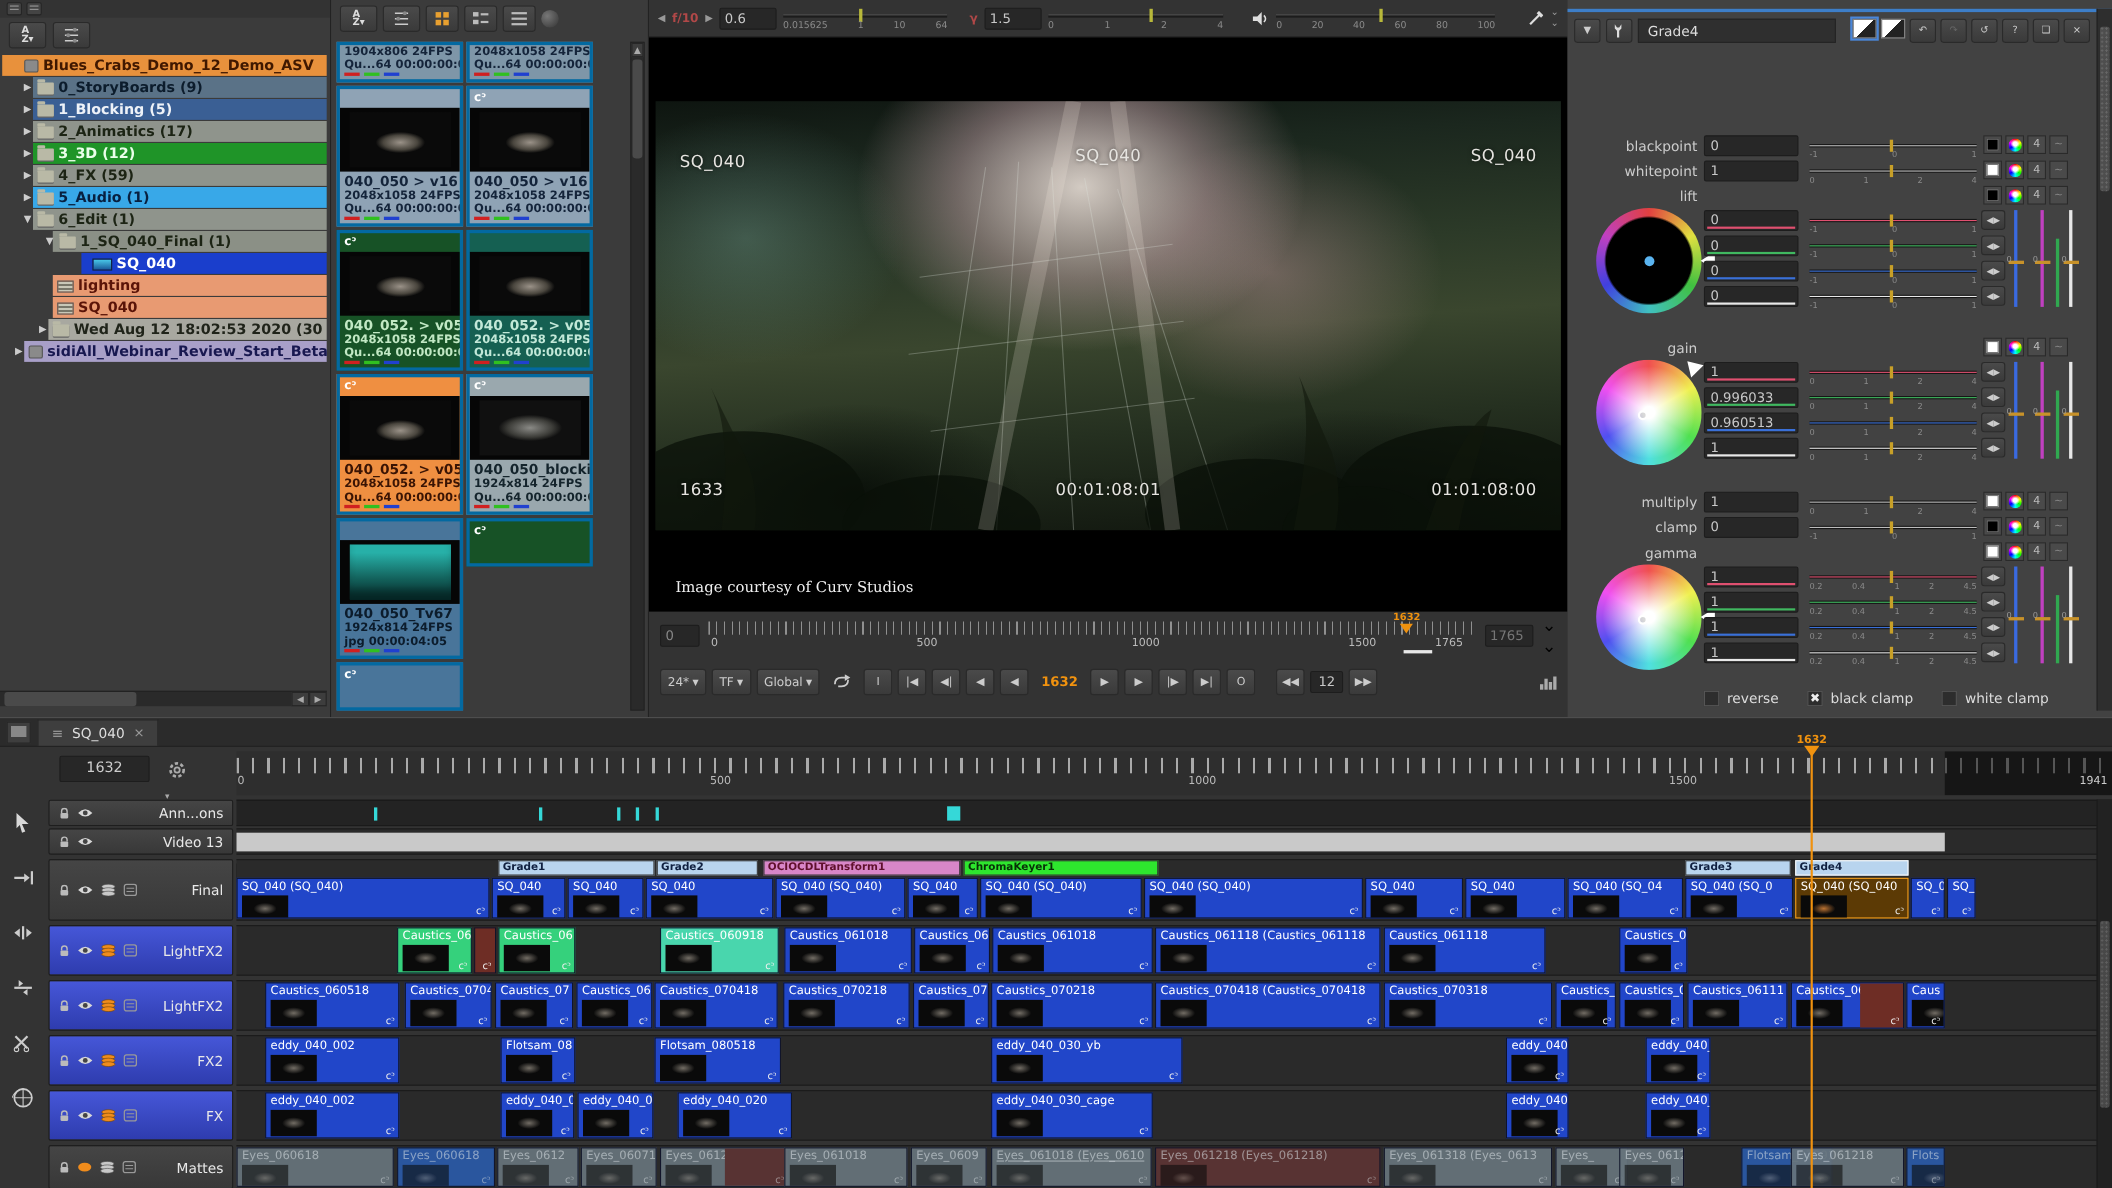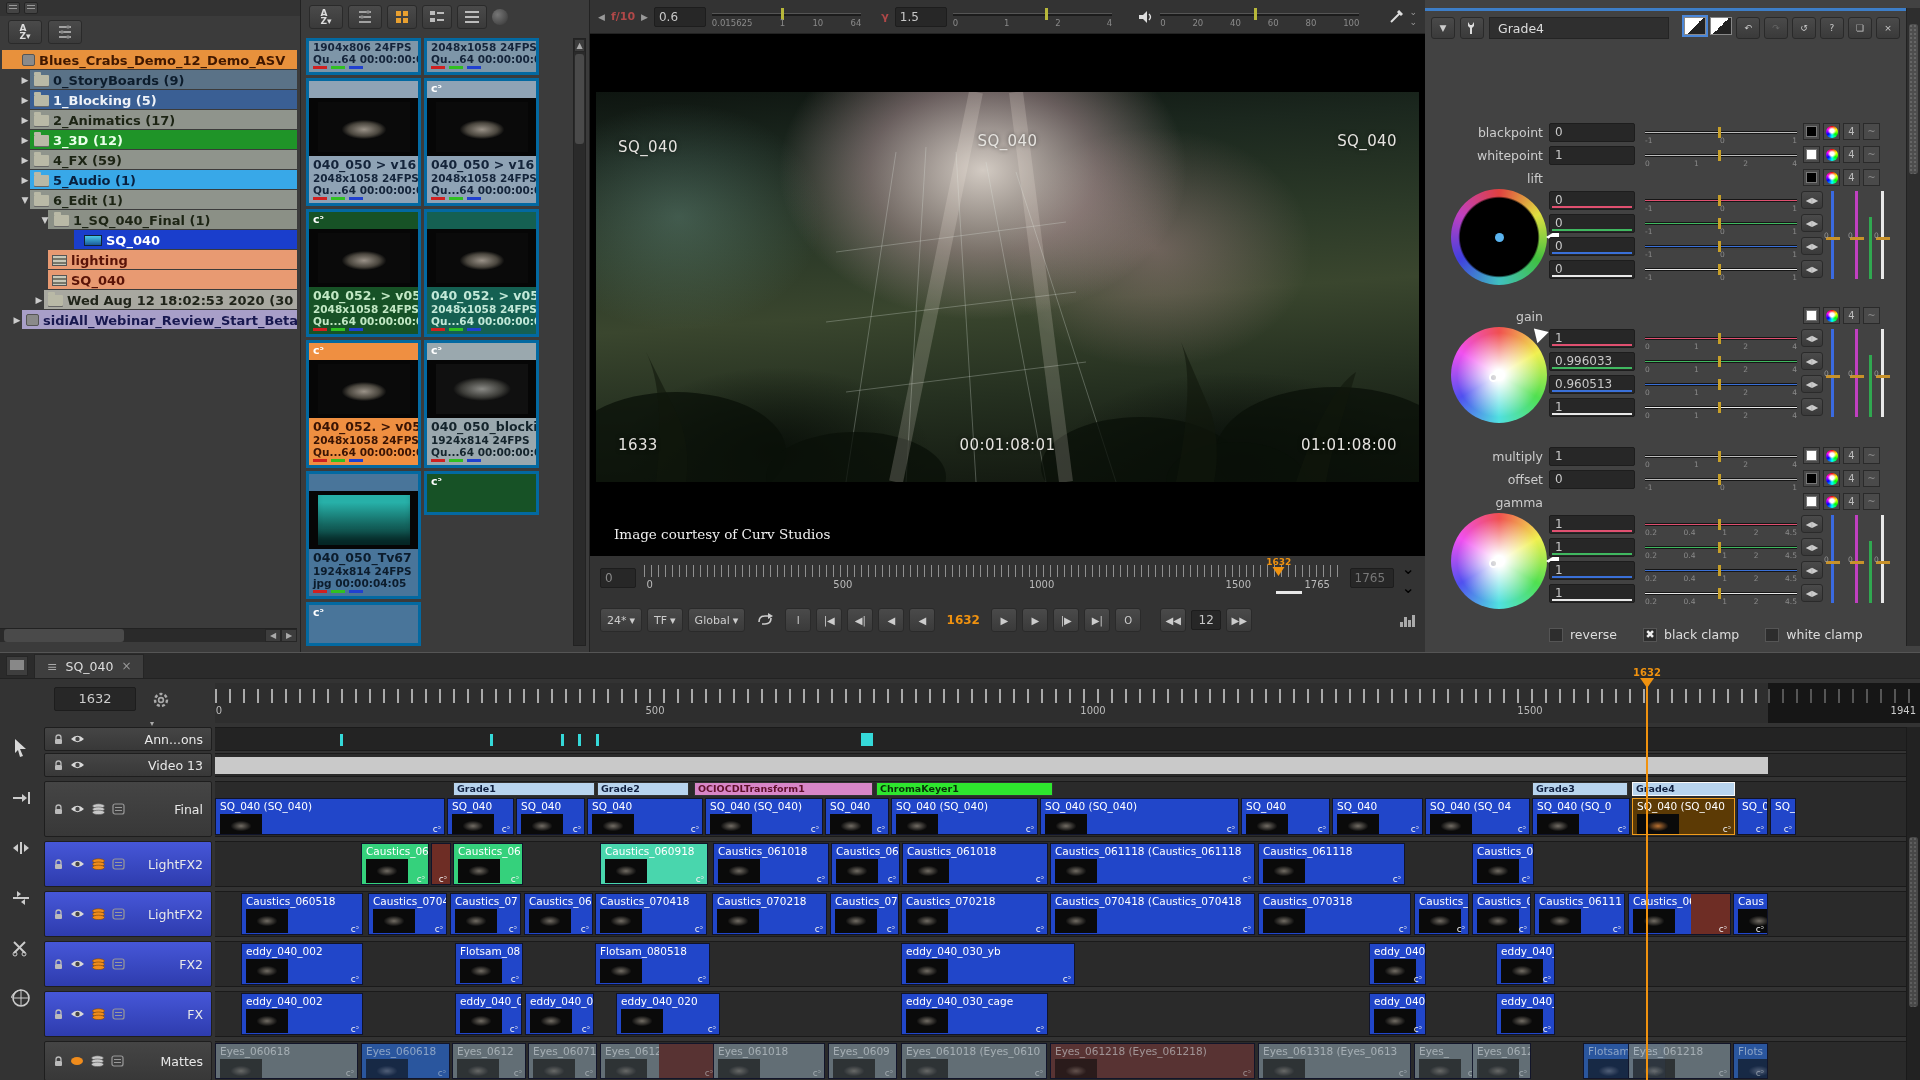--- a/index.html
+++ b/index.html
@@ -918,21 +918,21 @@
         <div class="gicons" style="top: 404px;">
           <div class="gic">
             <span class="sw" style="background: rgb(255, 255, 255);"></span>
           </div>
           <div class="gic">
             <span class="miniwheel"></span>
           </div>
           <div class="gic">4</div>
           <div class="gic" style="color: rgb(136, 136, 136);">~</div>
         </div>
-        <div class="glabel" style="top: 429px;">offset</div>
+        <div class="glabel" style="top: 429px;">clamp</div>
         <div class="fld gfld" style="top: 427px;">0</div>
         <div class="gsl" style="top: 427px;">
           <div class="tr"></div>
           <div class="cl" style="background: rgb(188, 188, 188);"></div>
           <div class="th" style="left: 48%;"></div>
           <div class="tk">
             <span>-1</span>
             <span>0</span>
             <span>1</span>
           </div>
@@ -1666,21 +1666,21 @@
             <span class="lb" style="color: rgba(235, 242, 246, 0.55);">Eyes_061018</span>
             <div class="th" style="opacity: 0.6;"></div>
             <span class="rl" style="color: rgba(235, 242, 246, 0.5);">cᵓ</span>
           </div>
           <div class="clip" style="left: 613px; width: 69px; background: rgb(103, 116, 124); opacity: 0.92;">
             <span class="lb" style="color: rgba(235, 242, 246, 0.55);">Eyes_0609</span>
             <div class="th" style="opacity: 0.6;"></div>
             <span class="rl" style="color: rgba(235, 242, 246, 0.5);">cᵓ</span>
           </div>
           <div class="clip" style="left: 686px; width: 146px; background: rgb(103, 116, 124); opacity: 0.92;">
-            <span class="lb" style="color: rgba(235, 242, 246, 0.55);">Eyes_061018 (Eyes_0610</span>
+            <span class="lb" style="color: rgba(235, 242, 246, 0.55); text-decoration: underline;">Eyes_061018 (Eyes_0610</span>
             <div class="th" style="opacity: 0.6;"></div>
             <span class="rl" style="color: rgba(235, 242, 246, 0.5);">cᵓ</span>
           </div>
           <div class="clip" style="left: 835px; width: 205px; background: rgb(92, 52, 52); opacity: 0.92;">
             <span class="lb" style="color: rgba(235, 242, 246, 0.55);">Eyes_061218 (Eyes_061218)</span>
             <div class="th" style="opacity: 0.6;"></div>
             <span class="rl" style="color: rgba(235, 242, 246, 0.5);">cᵓ</span>
           </div>
           <div class="clip" style="left: 1043px; width: 153px; background: rgb(103, 116, 124); opacity: 0.92;">
             <span class="lb" style="color: rgba(235, 242, 246, 0.55);">Eyes_061318 (Eyes_0613</span>

